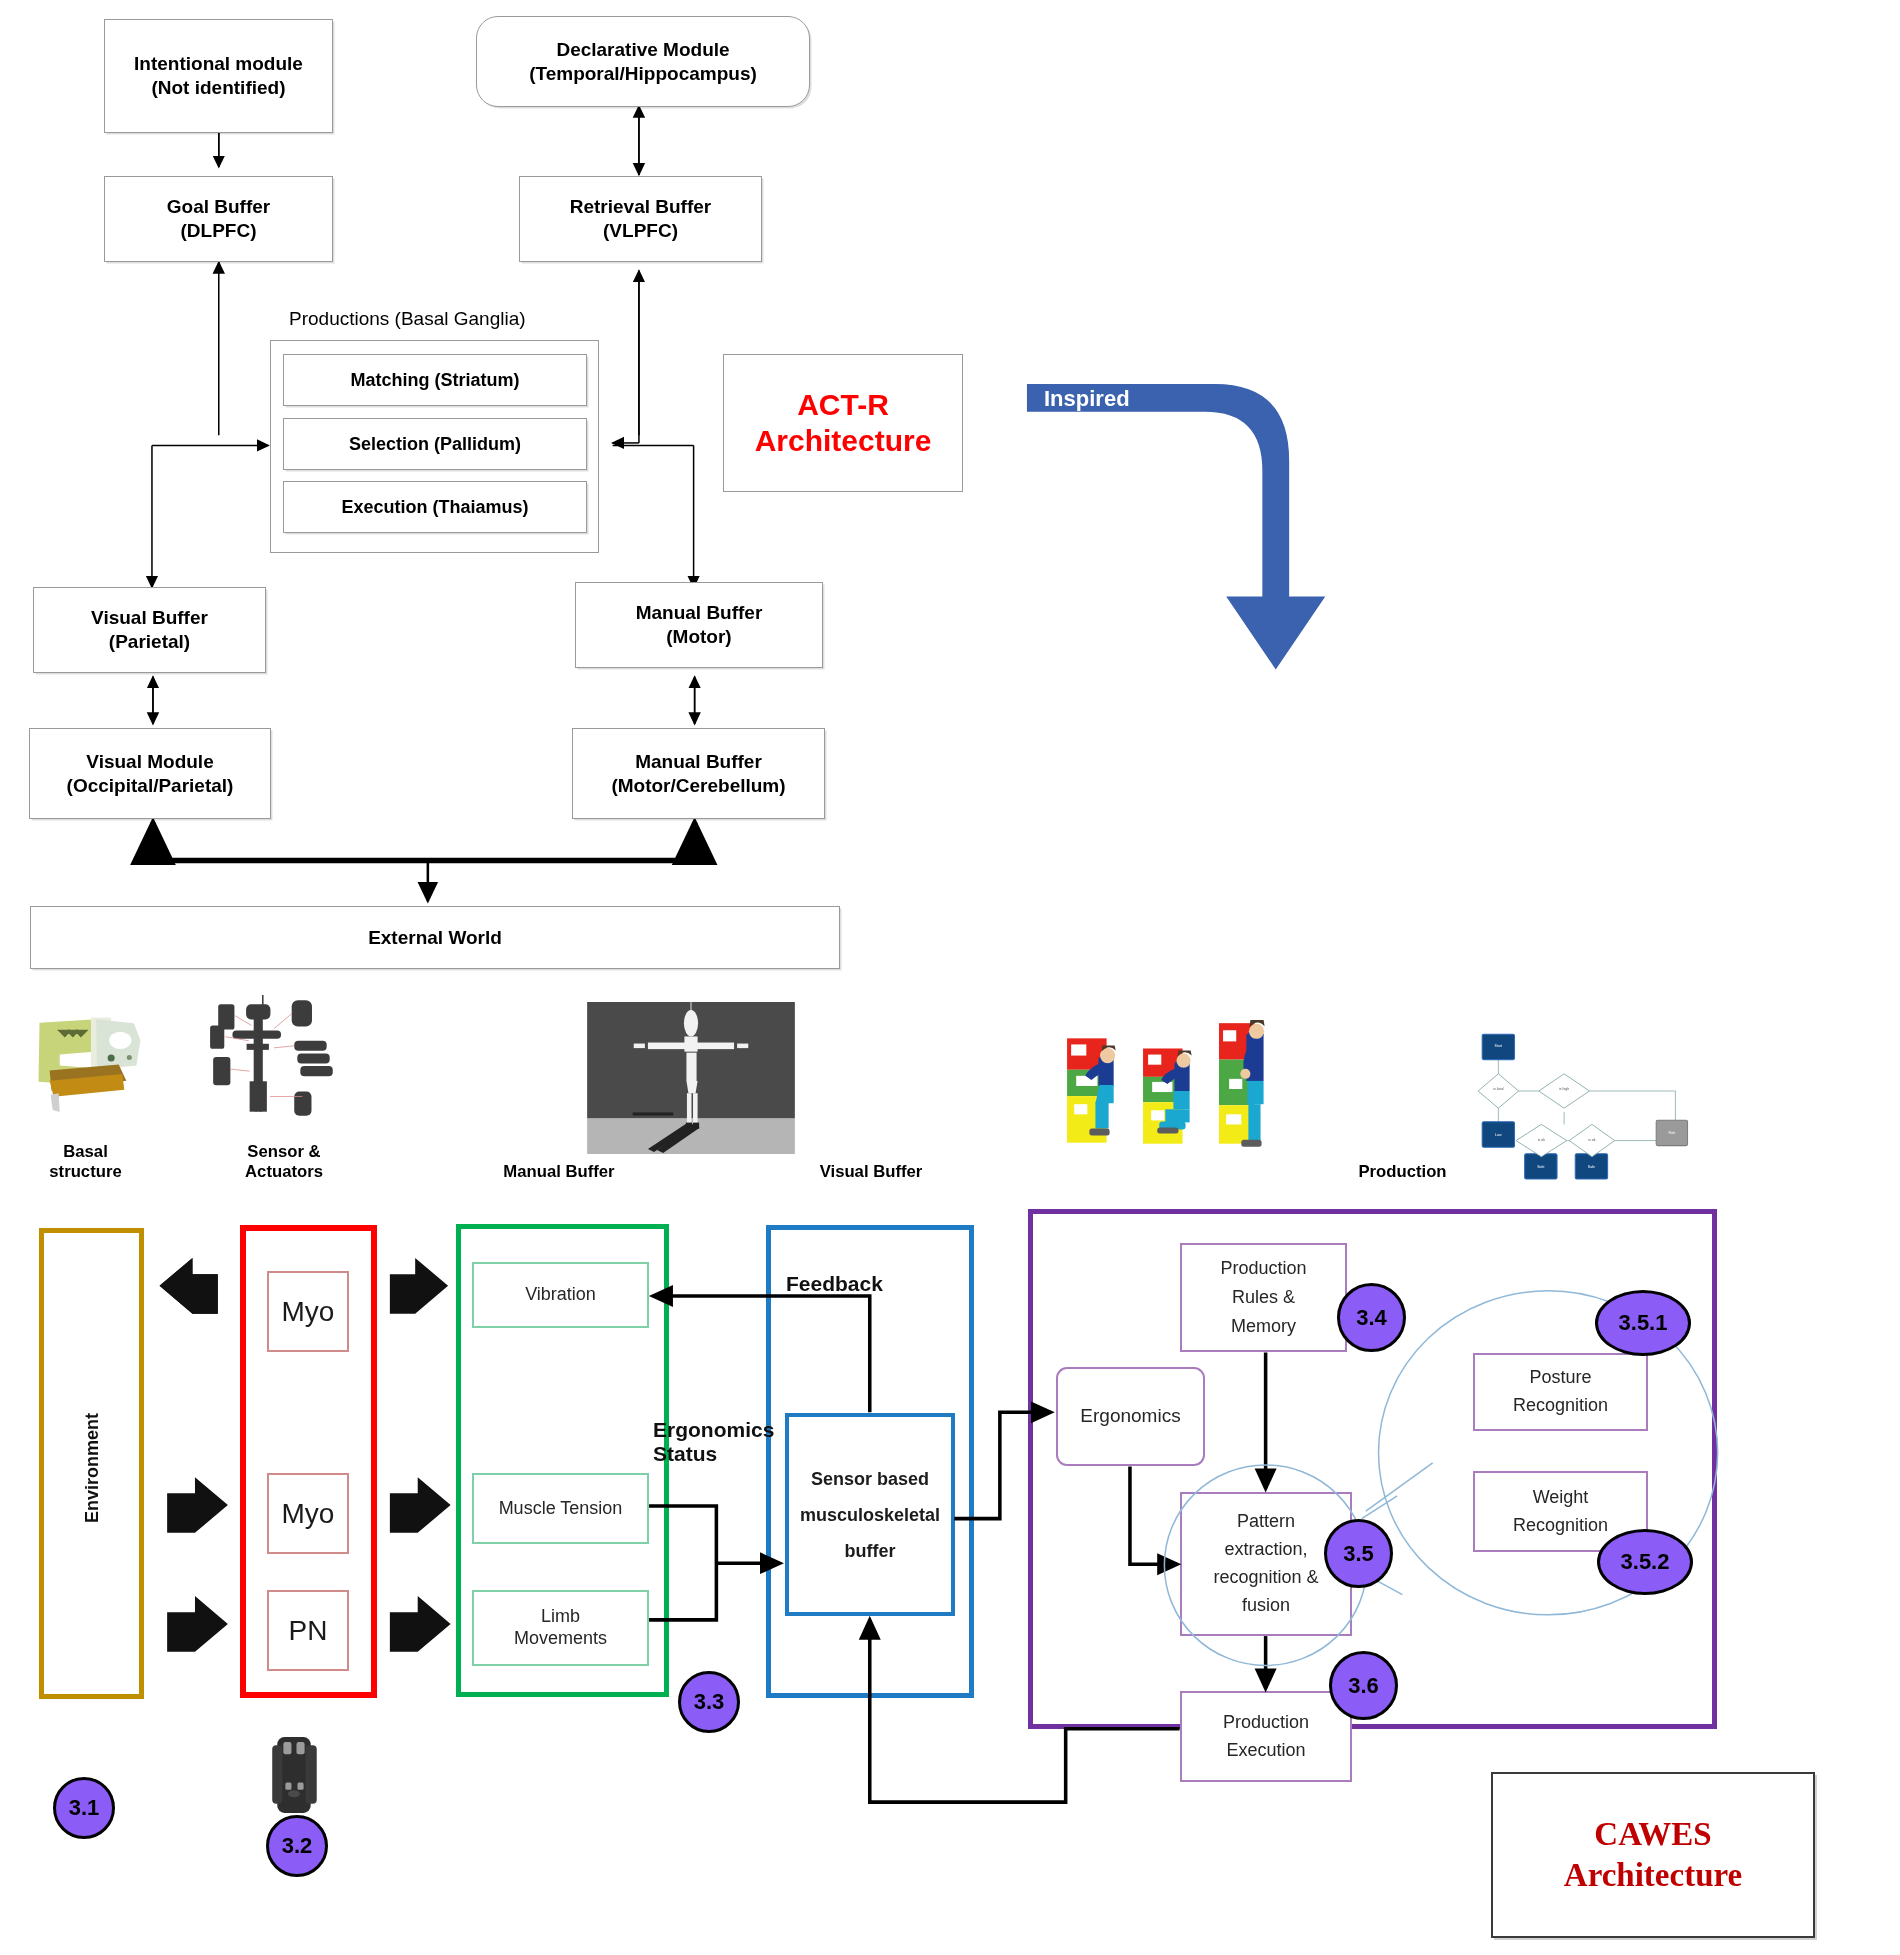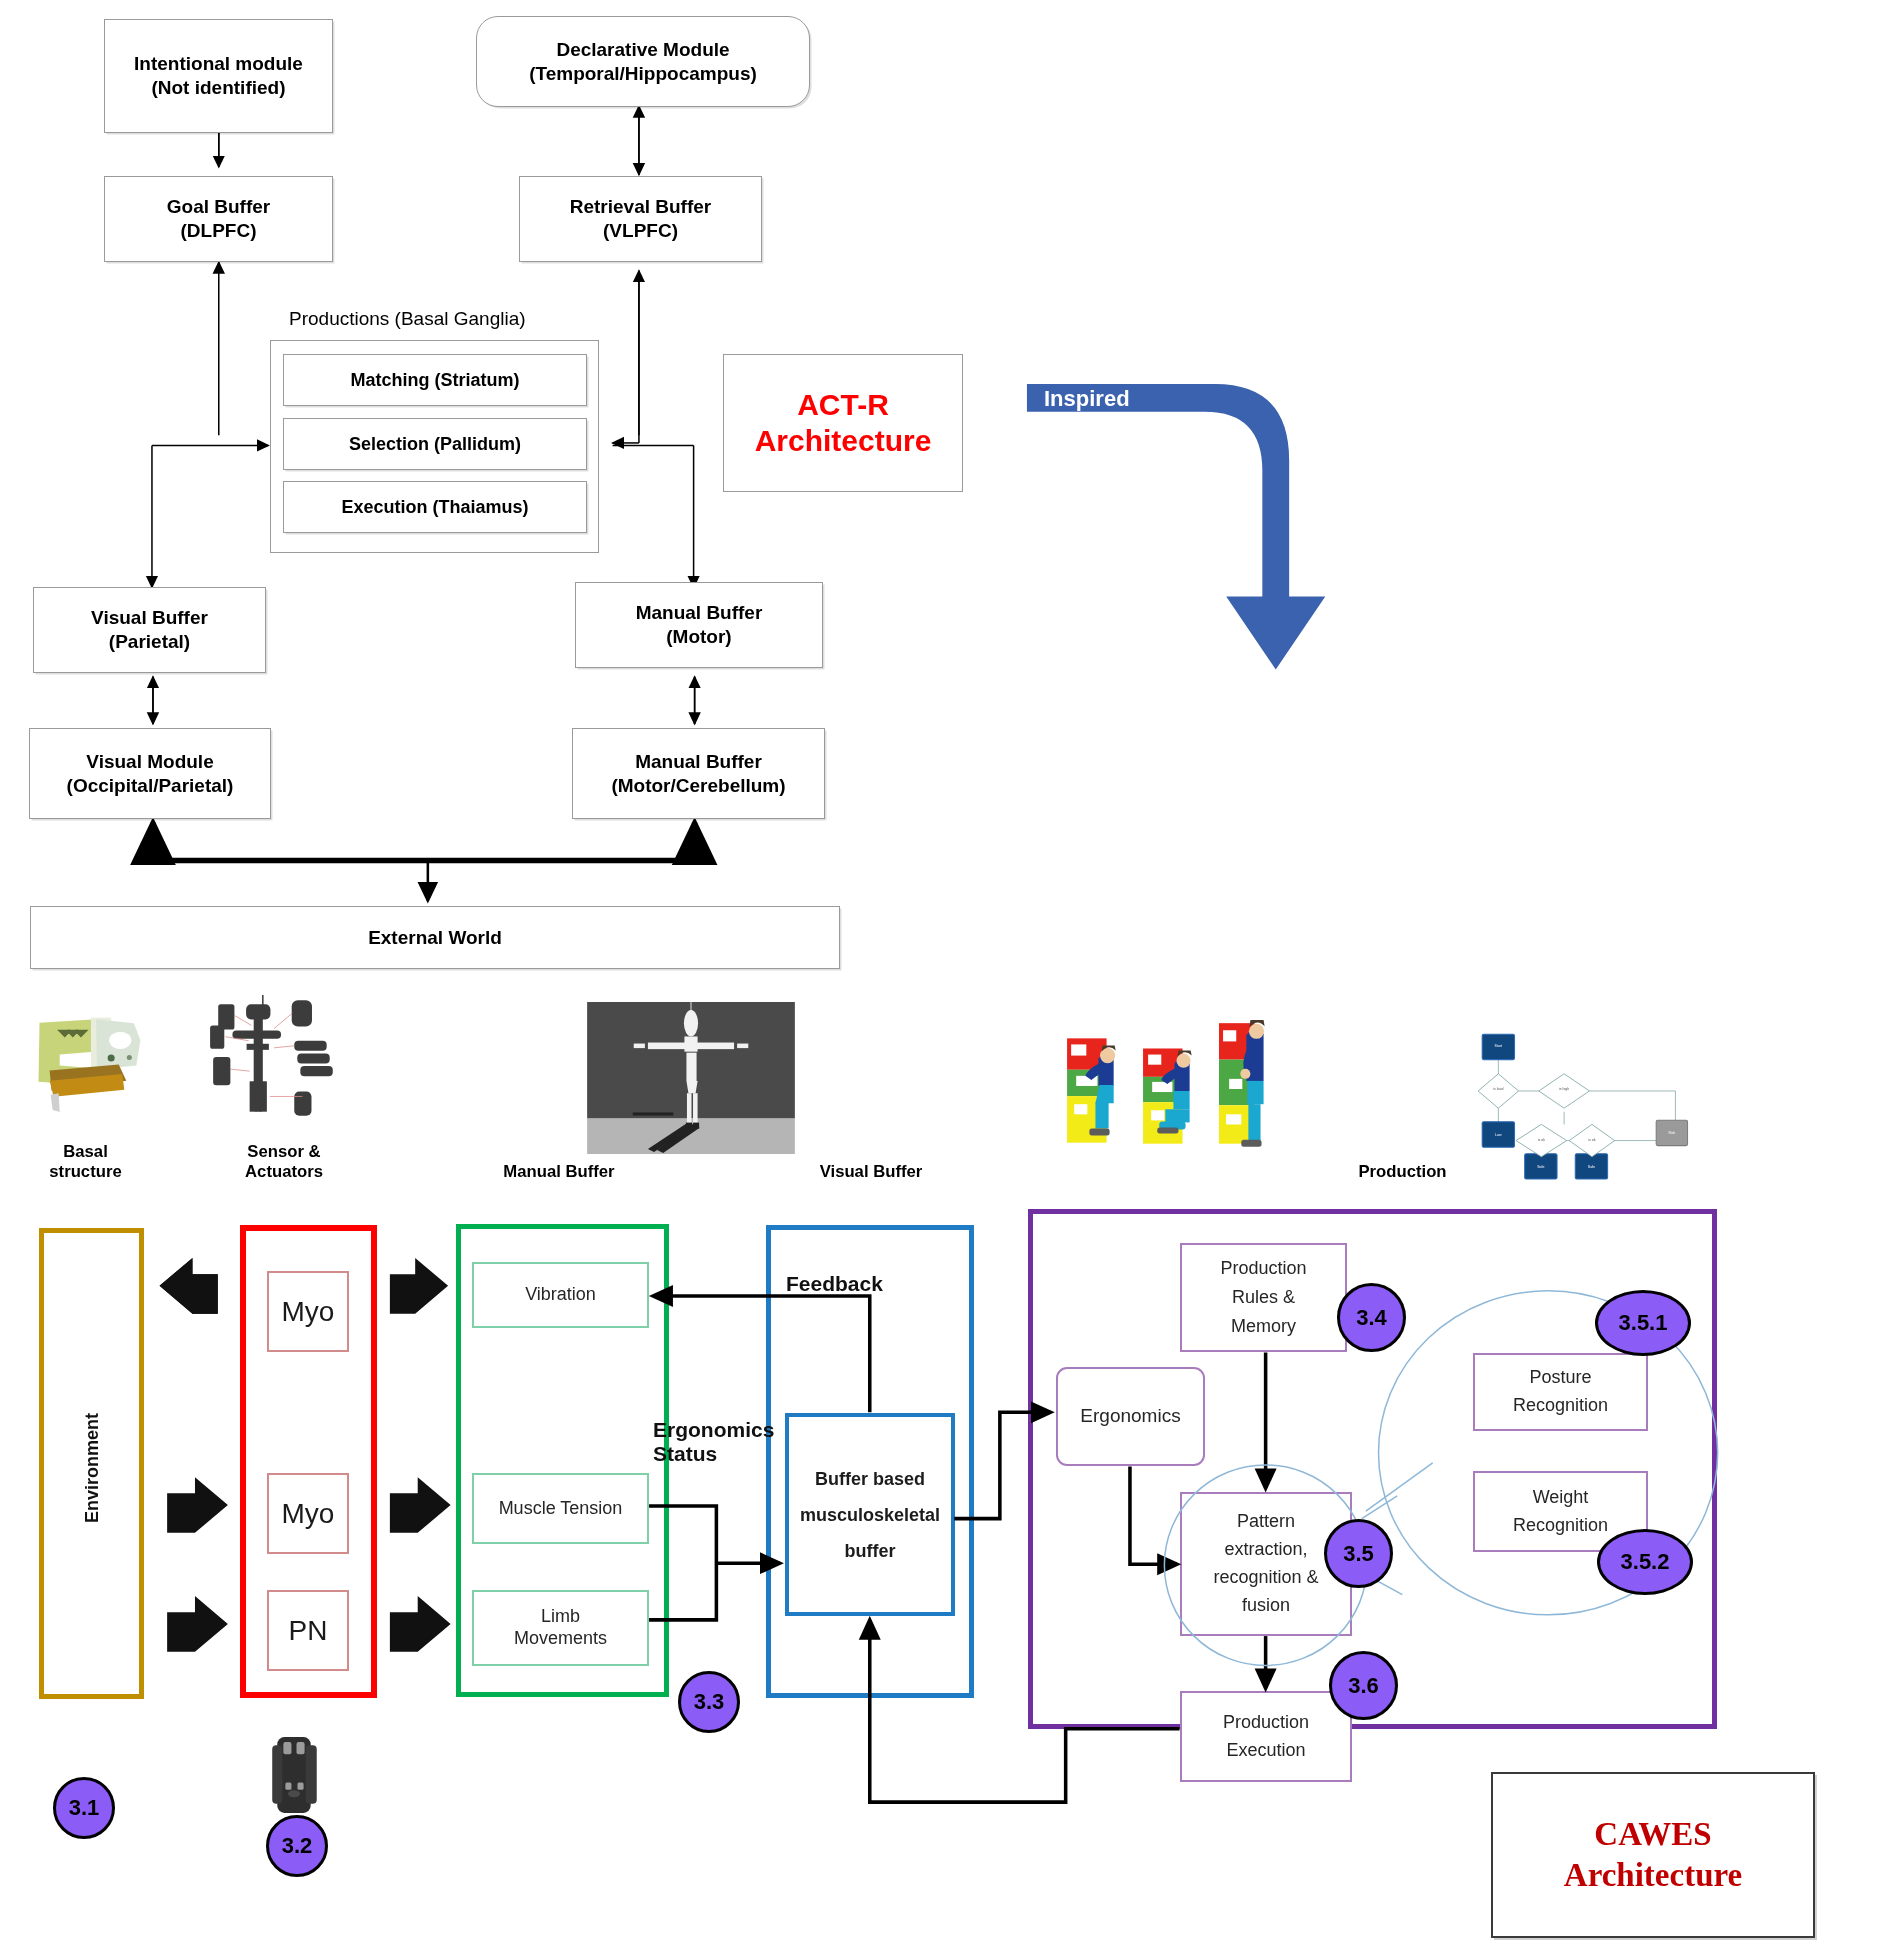--- a/index.html
+++ b/index.html
@@ -362,21 +362,21 @@
   <div class="abs inner-box" style="left:472px;top:1473px;width:177px;height:71px;border:2px solid #7FD0A8;font-size:18px;">Muscle Tension</div>
   <div class="abs inner-box" style="left:472px;top:1590px;width:177px;height:76px;border:2px solid #7FD0A8;font-size:18px;">
     <span>
       <span>Limb</span><br><span>Movements</span>
     </span>
   </div>
 
   <div class="abs col-box" style="left:766px;top:1225px;width:208px;height:473px;border:5.6px solid #1F7BC4;"></div>
   <div class="abs inner-box" style="left:785px;top:1413px;width:170px;height:203px;border:4.6px solid #1F7BC4;font-size:18px;font-weight:bold;line-height:2;color:#1c1c1c;">
     <span>
-      <span>Buffer based</span><br>
+      <span>Sensor based</span><br>
       <span>musculoskeletal</span><br>
       <span>buffer</span>
     </span>
   </div>
   <div class="abs strong-lbl" style="left:786px;top:1272px;">Feedback</div>
   <div class="abs strong-lbl" style="left:653px;top:1418px;width:142px;">
     <span>Ergonomics</span><br><span>Status</span>
   </div>
 
   <div class="abs col-box" style="left:1028px;top:1209px;width:689px;height:520px;border:5.6px solid #7030A0;"></div>

